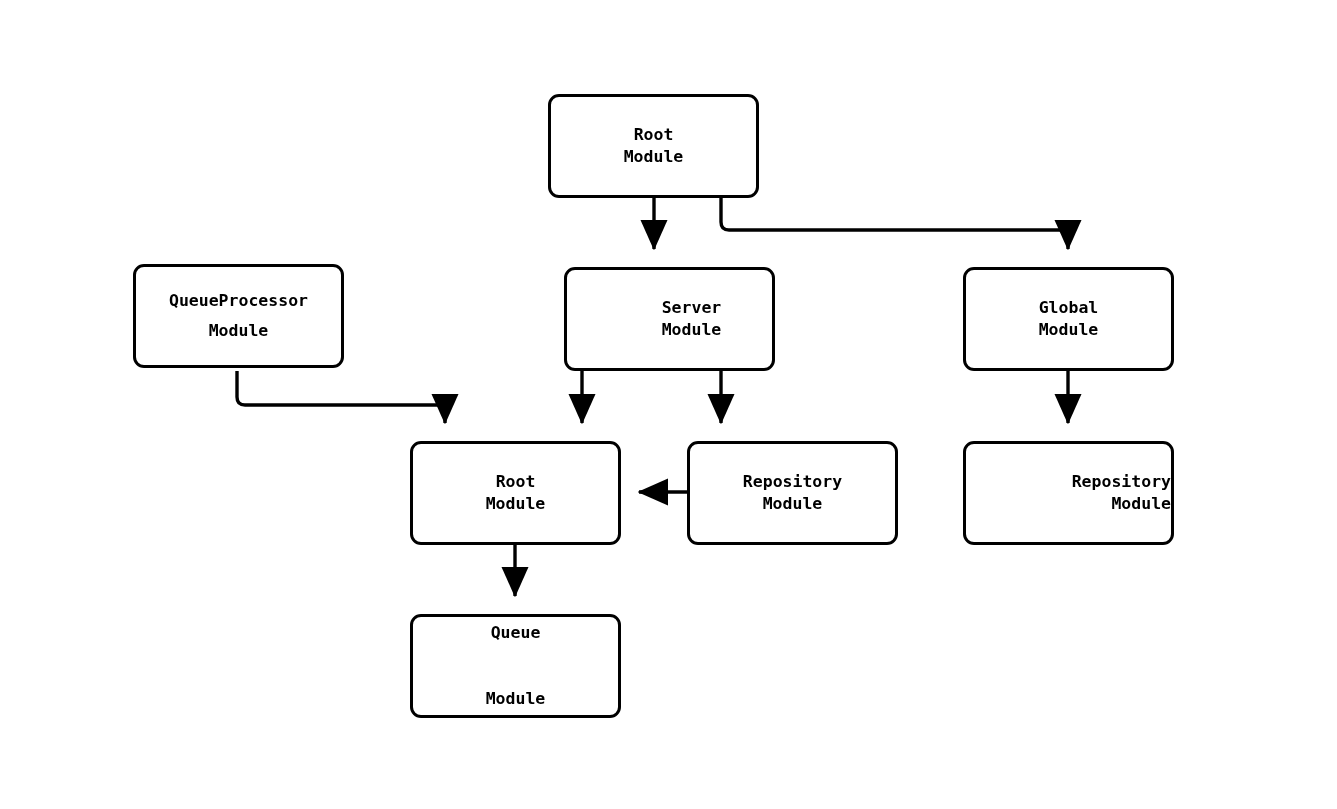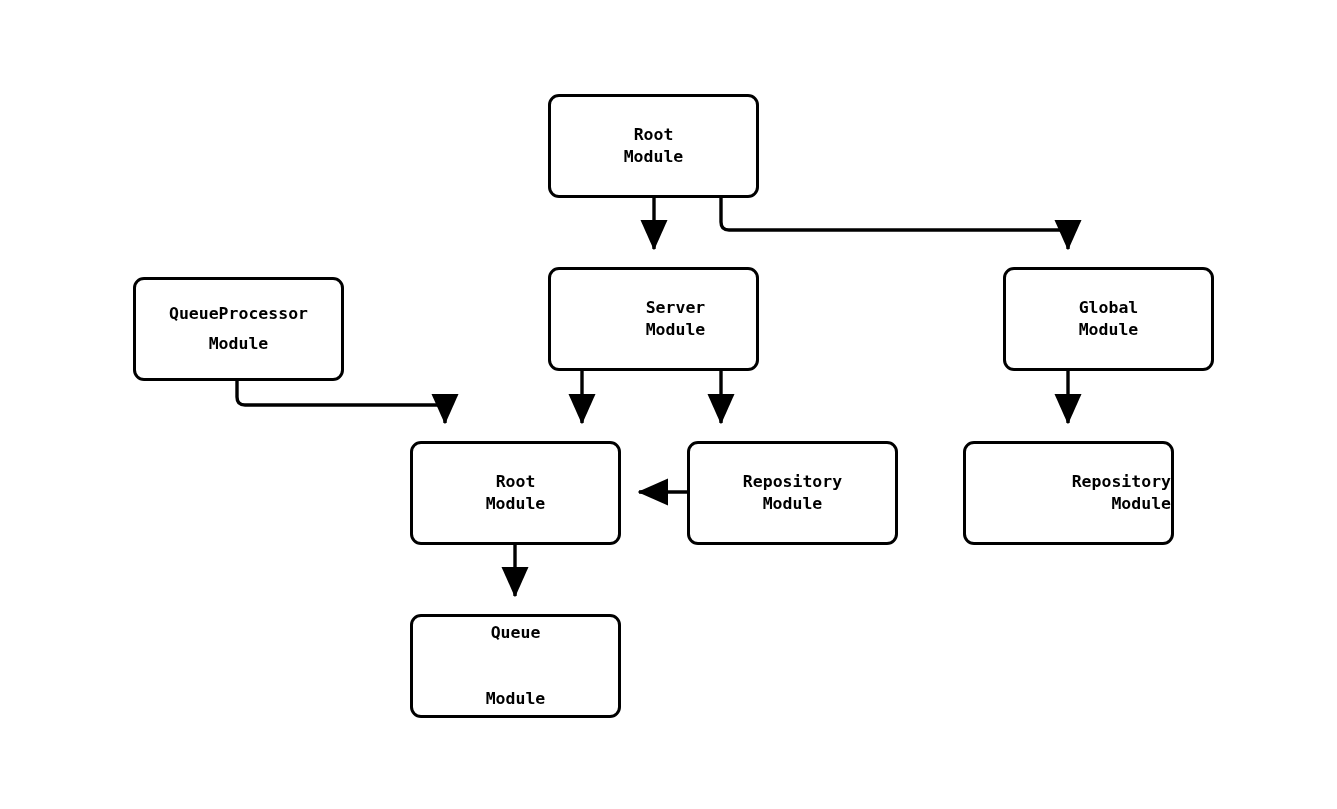--- a/index.html
+++ b/index.html
@@ -77,31 +77,31 @@
     <path d="M 1068 371 L 1068 423" fill="none" stroke="#000000" stroke-width="3.4" marker-end="url(#arrowhead)"></path>
 
     <path d="M 515 545 L 515 596" fill="none" stroke="#000000" stroke-width="3.4" marker-end="url(#arrowhead)"></path>
   </svg>
 
   <div class="node" style="left:548px; top:94px; width:211px; height:104px;">
     <div class="node-label">Root</div>
     <div class="node-label">Module</div>
   </div>
 
-  <div class="node" style="left:133px; top:277px; width:211px; height:104px;gap:8px;">
+  <div class="node" style="left:133px; top:264px; width:211px; height:104px;gap:8px;">
     <div class="node-label">QueueProcessor</div>
     <div class="node-label">Module</div>
   </div>
 
-  <div class="node" style="left:548px; top:267px; width:211px; height:104px;padding-left:44px;">
+  <div class="node" style="left:564px; top:267px; width:211px; height:104px;padding-left:44px;">
     <div class="node-label">Server</div>
     <div class="node-label">Module</div>
   </div>
 
-  <div class="node" style="left:963px; top:267px; width:211px; height:104px;margin-left:40px;">
+  <div class="node" style="left:963px; top:267px; width:211px; height:104px;">
     <div class="node-label">Global</div>
     <div class="node-label">Module</div>
   </div>
 
   <div class="node" style="left:410px; top:441px; width:211px; height:104px;">
     <div class="node-label">Root</div>
     <div class="node-label">Module</div>
   </div>
 
   <div class="node" style="left:687px; top:441px; width:211px; height:104px;">

